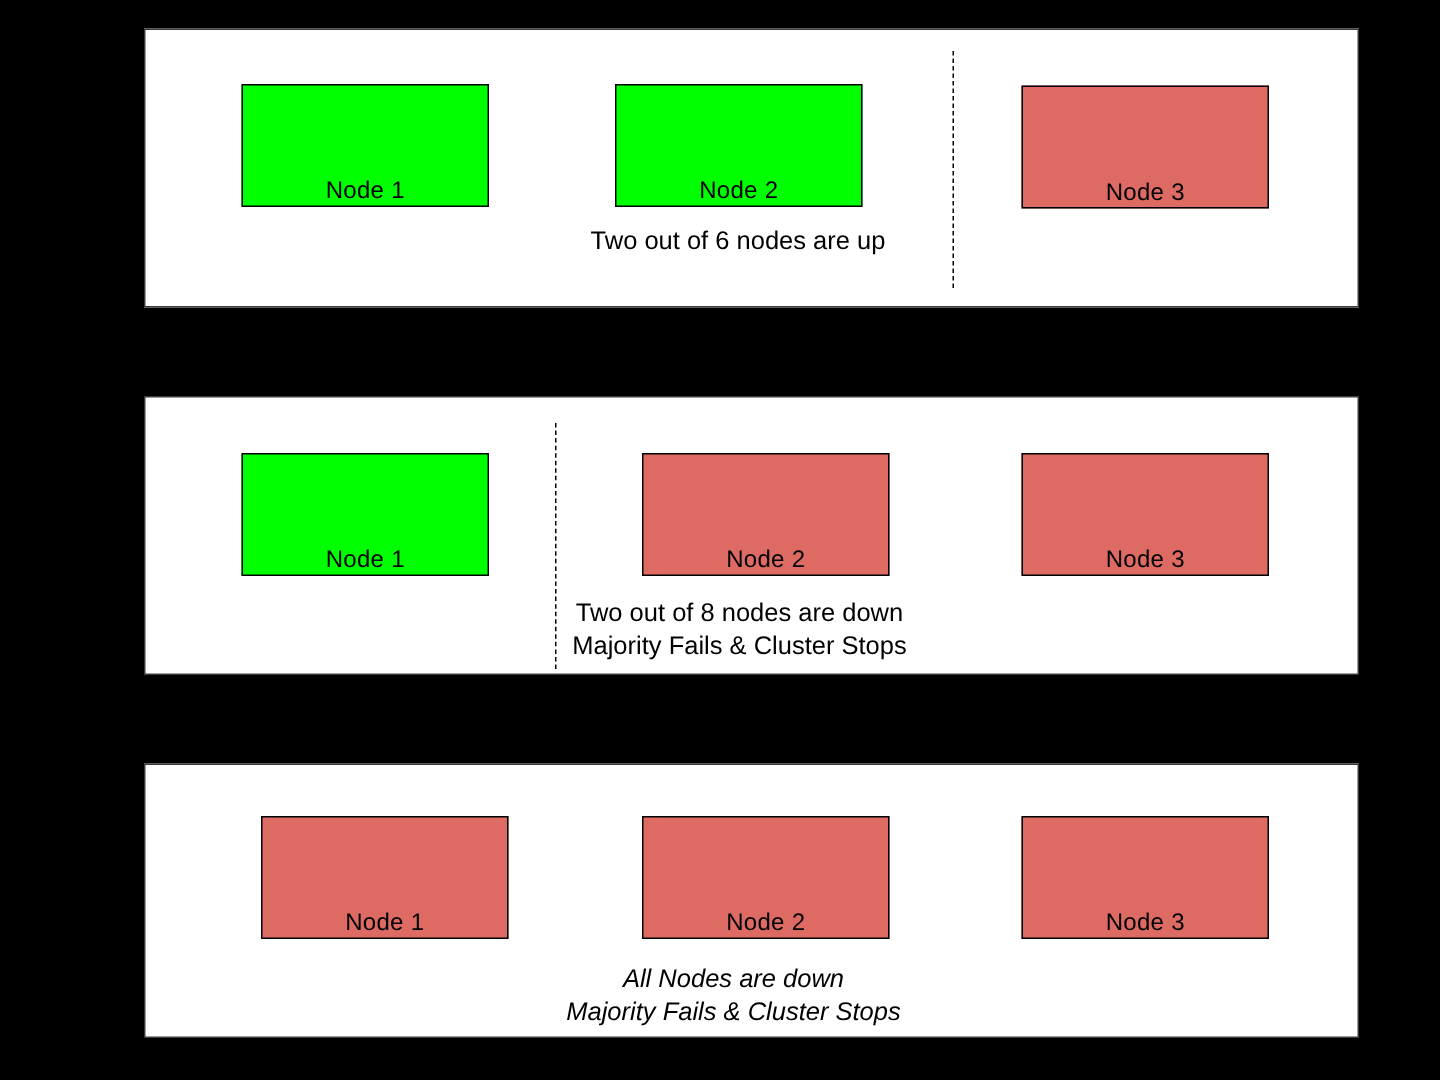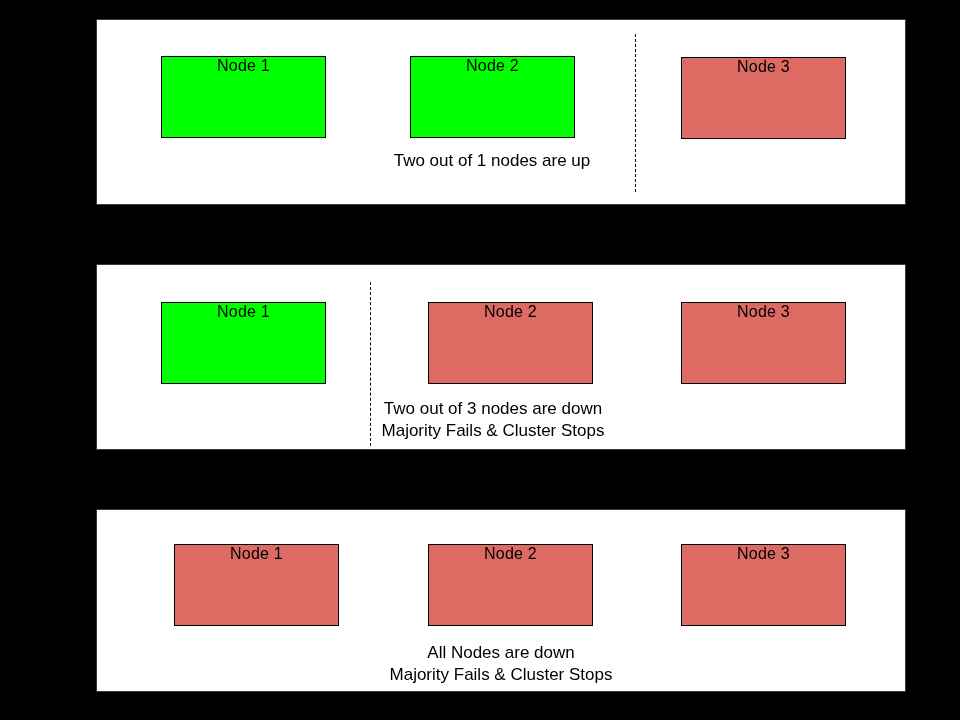--- a/index.html
+++ b/index.html
@@ -19,21 +19,21 @@
     border:1px solid #3a3a3a;
   }
   #panel-two-up{top:19px;height:184px;}
   #panel-two-down{top:264px;height:184px;}
   #panel-all-down{top:509px;height:181px;}
 
   .node{
     position:absolute;
     width:163px;height:80px;
     border:1px solid #000;
-    display:flex;align-items:flex-start;justify-content:center;
+    display:flex;align-items:flex-end;justify-content:center;
     font-size:16px;
     letter-spacing:.2px;
   }
   .node[data-status="up"]{background:var(--up-color,#00ff00);}
   .node[data-status="down"]{background:var(--down-color,#de6a64);margin-left:12px;}
 
   .n1{left:64px;top:36px;}
   .n2{left:313px;top:36px;}
   .n3{left:572px;top:37px;}
   #panel-two-down .n2{left:319px;top:37px;}
@@ -53,54 +53,54 @@
   .caption{
     position:absolute;
     transform:translateX(-50%);
     text-align:center;
     font-size:17px;
     line-height:22px;
     white-space:nowrap;
   }
   #panel-two-up .caption{left:395px;top:130px;}
   #panel-two-down .caption{left:396px;top:133px;}
-  #panel-all-down .caption{left:404px;top:132px;}
+  #panel-all-down .caption{left:392px;top:132px;font-style:italic;}
 </style>
 </head>
 <body style="background: rgb(0, 0, 0);">
 
 <div class="panel" id="panel-two-up">
   <div class="node n1" data-status="up">
     <span>Node 1</span>
   </div>
   <div class="node n2" data-status="up">
     <span>Node 2</span>
   </div>
   <div class="node n3" data-status="down">
     <span>Node 3</span>
   </div>
   <div class="partition"></div>
   <div class="caption">
-    <div>Two out of 1 nodes are up</div>
+    <div>Two out of 6 nodes are up</div>
   </div>
 </div>
 
 <div class="panel" id="panel-two-down">
   <div class="node n1" data-status="up">
     <span>Node 1</span>
   </div>
   <div class="node n2" data-status="down">
     <span>Node 2</span>
   </div>
   <div class="node n3" data-status="down">
     <span>Node 3</span>
   </div>
   <div class="partition"></div>
   <div class="caption">
-    <div>Two out of 3 nodes are down</div>
+    <div>Two out of 8 nodes are down</div>
     <div>Majority Fails &amp; Cluster Stops</div>
   </div>
 </div>
 
 <div class="panel" id="panel-all-down">
   <div class="node n1" data-status="down">
     <span>Node 1</span>
   </div>
   <div class="node n2" data-status="down">
     <span>Node 2</span>

